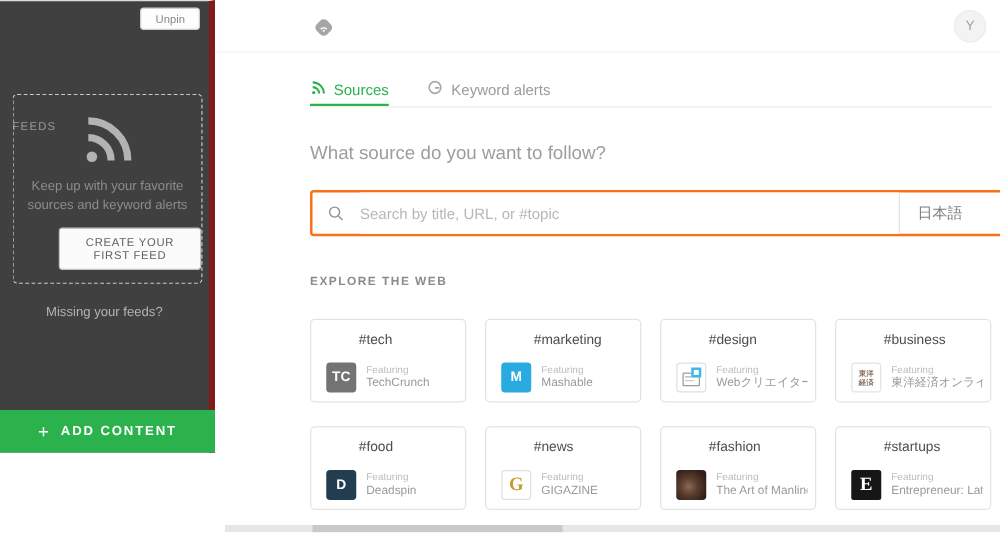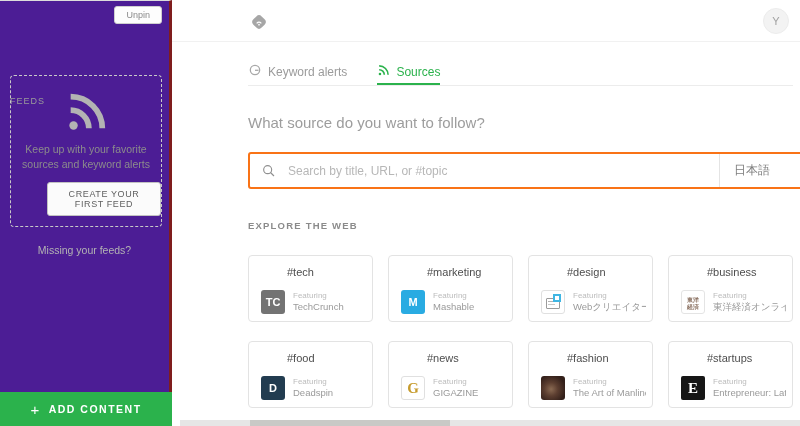--- a/index.html
+++ b/index.html
@@ -6,22 +6,22 @@
   html,body { width:800px; height:426px; overflow:hidden; background:#fff;
               font-family:"Liberation Sans", sans-serif; }
   .stage { position:relative; width:800px; height:426px; background:#fff; overflow:hidden; }
 
   
   .banner-strip { position:absolute; left:172px; top:0; width:628px; height:5px;
     background:linear-gradient(90deg,#f0efe8 0%,#f0efe8 26%,#eceade 27%,#9aa04a 29%,#8c9a41 35%,
       #b3ae52 44%,#7f8f3e 53%,#c1b957 62%,#6e8438 72%,#b5ab4d 82%,#8f9a42 91%,#a8a23f 100%); }
 
   
-  .sidebar { position:absolute; left:0; top:0; width:172px; height:426px;
-             background:#4c1d95; border-right:3px solid #7f1d1d; border-top:1px solid #dcdcdc; }
+  .sidebar { position:absolute; left:0; top:0; width:172px; height:362px;
+             background:#404040; border-right:5px solid #7f1d1d; border-top:1px solid #dcdcdc; }
   .unpin-btn { position:absolute; top:5px; right:7px; background:#fdfdfd; border:1px solid #cfcfcf;
                border-radius:3px; font-size:9px; color:#8a8a8a; padding:3px 11px; cursor:pointer; }
   .feeds-label { position:absolute; top:60px; left:10px; font-size:9px; color:#9b9b9b; letter-spacing:1px;margin-top:35px; }
   .empty-box { position:absolute; top:74px; left:10px; width:152px; height:152px;
                border:1px dashed #c9c9c9; border-radius:4px; text-align:center; }
   .rss-big { margin:14px auto 6px; width:46px; height:46px; }
   .empty-text { font-size:10.5px; color:#8c8c8c; line-height:15px; padding:0 10px; }
   .create-feed-btn { margin-top:10px; background:#fbfbfb; border:1px solid #c2c2c2; border-radius:3px;
                      font-size:9px; color:#5f5f5f; letter-spacing:0.6px; padding:6px 10px; cursor:pointer;margin-left:36px; }
   .missing-link { position:absolute; top:243px; left:0; width:100%; text-align:center;
@@ -133,38 +133,38 @@
         <svg viewBox="0 0 24 24" width="20" height="20">
           <rect x="5" y="5" width="14" height="14" rx="4.5" transform="rotate(45 12 12)" fill="#a6a6a6"></rect>
           <path d="M9.2 13.6a4 4 0 0 1 5.6 0" stroke="#ffffff" stroke-width="1.5" fill="none"></path>
           <circle cx="12" cy="15.2" r="1" fill="#ffffff"></circle>
         </svg>
       </div>
       <div class="avatar">Y</div>
     </div>
 
     <div class="tabs">
-      <div class="tab">
-        <span>
-          <svg viewBox="0 0 24 24" width="14" height="14">
-            <circle cx="12" cy="12" r="8" fill="none" stroke="#a8a8a8" stroke-width="2.2"></circle>
-            <path d="M12 12.5h6" stroke="#a8a8a8" stroke-width="2.2"></path>
-          </svg>
-        </span>
-        <span>Keyword alerts</span>
-      </div>
       <div class="tab active">
         <span>
           <svg viewBox="0 0 24 24" width="13" height="13">
             <circle cx="5.5" cy="18.5" r="2.4" fill="#2bb24c"></circle>
             <path d="M4 10.5a9.5 9.5 0 0 1 9.5 9.5" stroke="#2bb24c" stroke-width="3" fill="none"></path>
             <path d="M4 3.5a16.5 16.5 0 0 1 16.5 16.5" stroke="#2bb24c" stroke-width="3" fill="none"></path>
           </svg>
         </span>
         <span>Sources</span>
+      </div>
+      <div class="tab">
+        <span>
+          <svg viewBox="0 0 24 24" width="14" height="14">
+            <circle cx="12" cy="12" r="8" fill="none" stroke="#a8a8a8" stroke-width="2.2"></circle>
+            <path d="M12 12.5h6" stroke="#a8a8a8" stroke-width="2.2"></path>
+          </svg>
+        </span>
+        <span>Keyword alerts</span>
       </div>
     </div>
 
     <div class="main-heading">What source do you want to follow?</div>
 
     <div class="search-bar">
       <span class="search-icon-wrap">
         <svg viewBox="0 0 24 24" width="16" height="16">
           <circle cx="10" cy="10" r="6" fill="none" stroke="#8f8f8f" stroke-width="1.7"></circle>
           <path d="M14.6 14.6 L19.5 19.5" stroke="#8f8f8f" stroke-width="1.7"></path>

